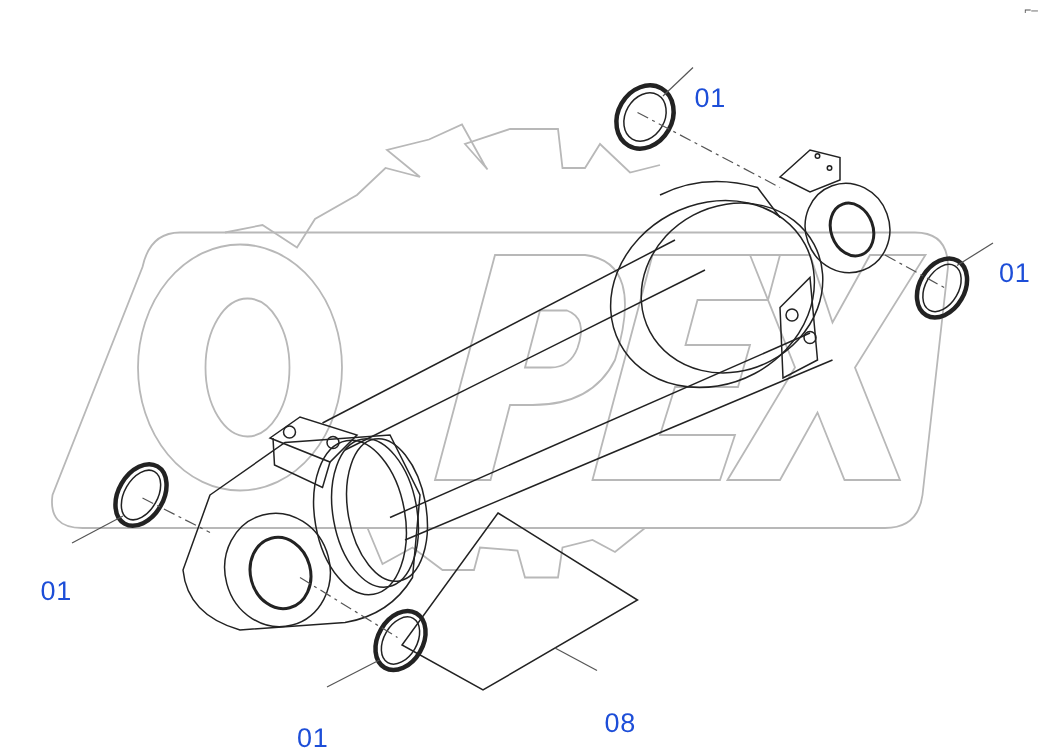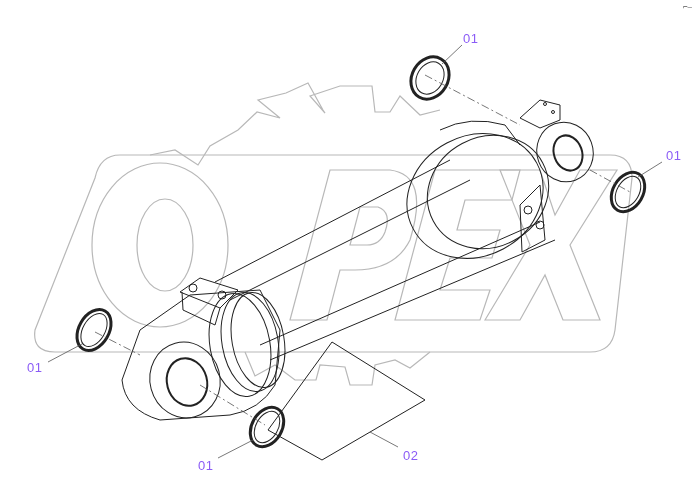--- a/index.html
+++ b/index.html
@@ -1,20 +1,20 @@
 <!DOCTYPE html>
 <html><head>
 <meta charset="utf-8">
 <style>
   html, body { margin: 0; padding: 0; background: #ffffff; }
   body { width: 700px; height: 502px; position: relative; overflow: hidden;
          font-family: "Liberation Sans", sans-serif; }
   #diagram { position: absolute; left: 0; top: 0; width: 700px; height: 502px; }
-  .callout { position: absolute; font-size: 13px; color: #8b5cf6;
-             font-family: "Liberation Sans", sans-serif; letter-spacing: 0.5px; }
+  .callout { position: absolute; font-size: 18px; color: #1d4ed8;
+             font-family: "Liberation Sans", sans-serif; letter-spacing: 0.5px; margin-top: 24px; }
   .corner-mark { position: absolute; right: 8px; top: 2px; font-size: 8px; color: #555; }
 </style>
 </head>
 <body>
 
 <svg id="diagram" viewBox="0 0 700 502" xmlns="http://www.w3.org/2000/svg">
 
   <g fill="none" stroke="#b8b8b8" stroke-width="1.2">
 
     <polyline points="150,155 175,150 198,165 210,146 238,130 257,112 280,118 258,100 286,93 308,83 323,110 325,113 310,96 340,86 372,86 375,112 390,112 400,96 420,115 440,110"></polyline>
@@ -106,13 +106,13 @@
     <line x1="370" y1="432" x2="398" y2="447"></line>
   </g>
 </svg>
 
 <span class="corner-mark">⌐–</span>
 
 <span class="callout" style="left:463px;top:31px;">01</span>
 <span class="callout" style="left:666px;top:148px;">01</span>
 <span class="callout" style="left:27px;top:360px;">01</span>
 <span class="callout" style="left:198px;top:458px;">01</span>
-<span class="callout" style="left:403px;top:448px;">02</span>
+<span class="callout" style="left:403px;top:448px;">08</span>
 
 </body></html>

